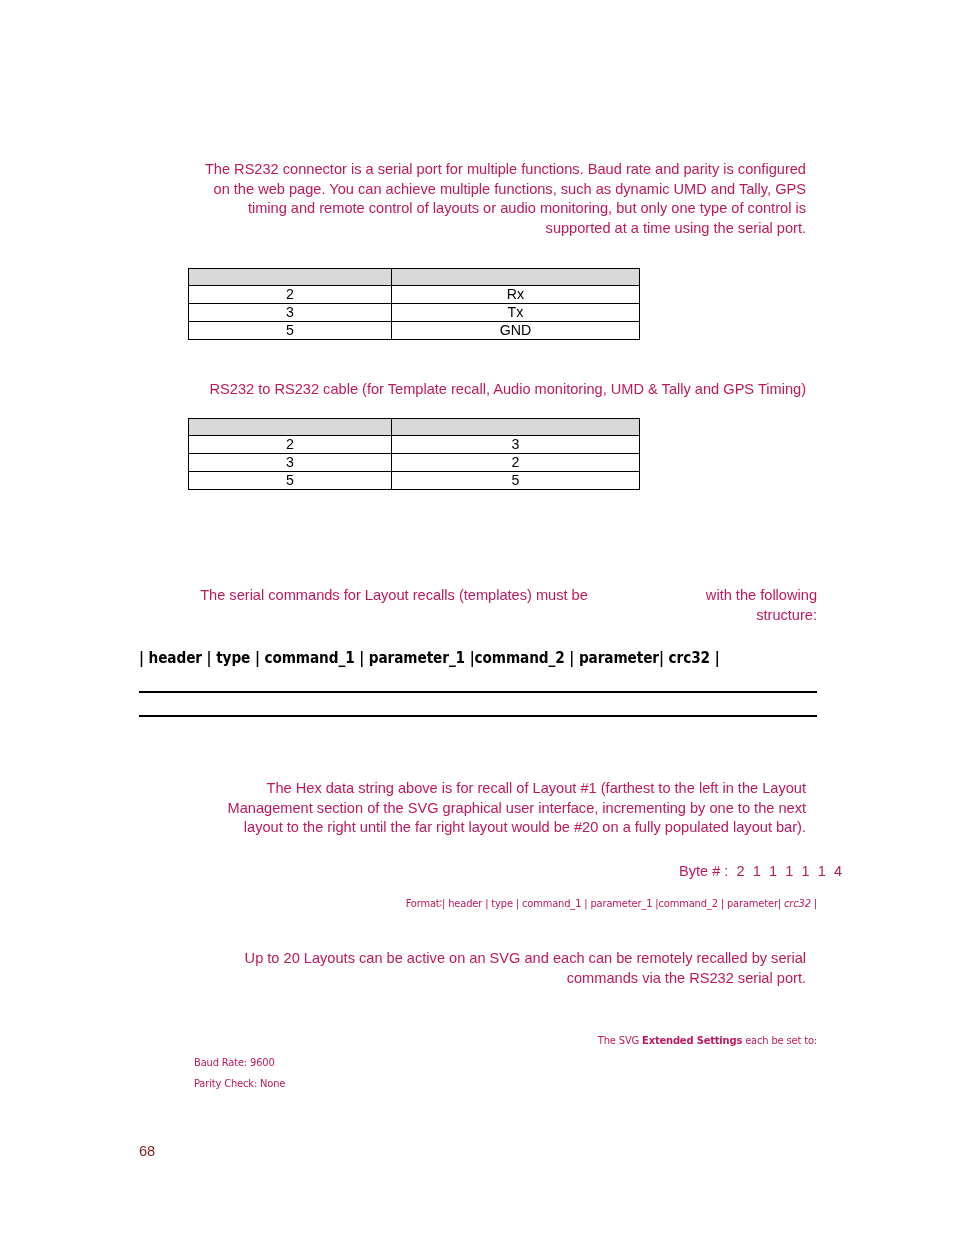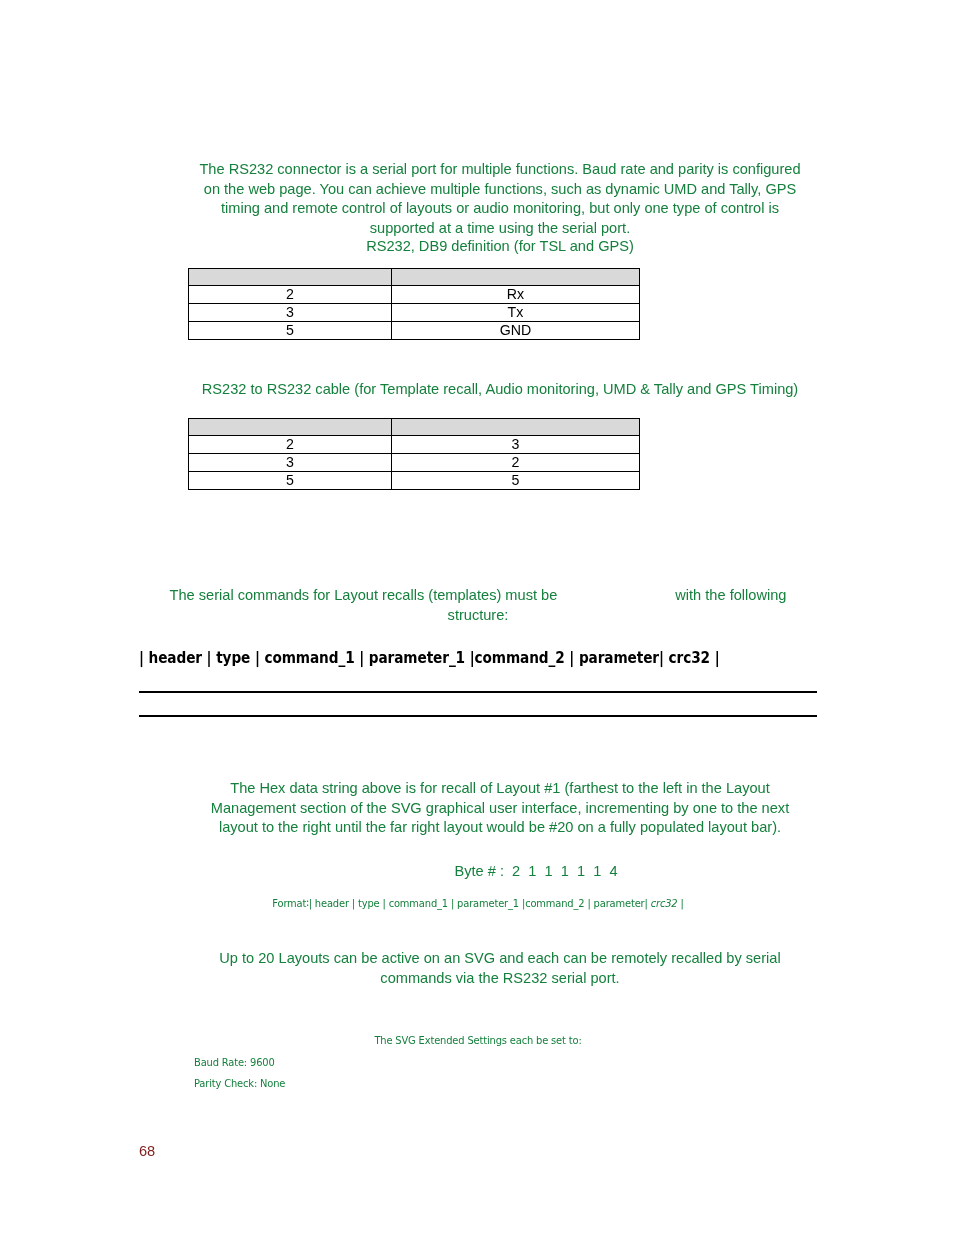--- a/index.html
+++ b/index.html
@@ -22,22 +22,22 @@
     height: 1235px;
     overflow: hidden;
   }
 
   
   .block {
     position: absolute;
     font-family: "Liberation Sans", sans-serif;
     font-size: 14.6px;
     line-height: 19.5px;
-    color: #15803d;
-    text-align: center;
+    color: #be185d;
+    text-align: right;
   }
 
   
   .indent {
     left: 194px;
     width: 612px;
   }
 
   
   .full {
@@ -46,21 +46,21 @@
   }
 
   
   .narrow {
     font-family: "DejaVu Sans Condensed", "Liberation Sans Narrow", "Liberation Sans", sans-serif;
     font-stretch: condensed;
     font-size: 11px;
     line-height: 21px;
     letter-spacing: -0.15px;
   }
-  .narrow b { font-weight: normal; }
+  .narrow b { font-weight: bold; }
   .narrow i { font-style: italic; }
 
   
   .struct {
     position: absolute;
     left: 139px;
     top: 649px;
     font-family: "DejaVu Sans Condensed", "Liberation Sans Narrow", "Liberation Sans", sans-serif;
     font-stretch: condensed;
     font-weight: bold;
@@ -135,21 +135,20 @@
     color: #7f1d1d;
   }
 </style>
 </head>
 <body>
 
 <div class="page">
 
   <div class="block indent" id="intro-paragraph" style="top:160px;">The RS232 connector is a serial port for multiple functions. Baud rate and parity is configured on the web page. You can achieve multiple functions, such as dynamic UMD and Tally, GPS timing and remote control of layouts or audio monitoring, but only one type of control is supported at a time using the serial port.</div>
 
-  <div class="block indent" id="db9-caption" style="top:237px;">RS232, DB9 definition (for TSL and GPS)</div>
 
   <table class="pin-table" id="table-db9">
     <colgroup>
         <col class="c1">
         <col class="c2">
       </colgroup>
     <tbody>
       <tr class="head">
         <td></td>
         <td></td>

